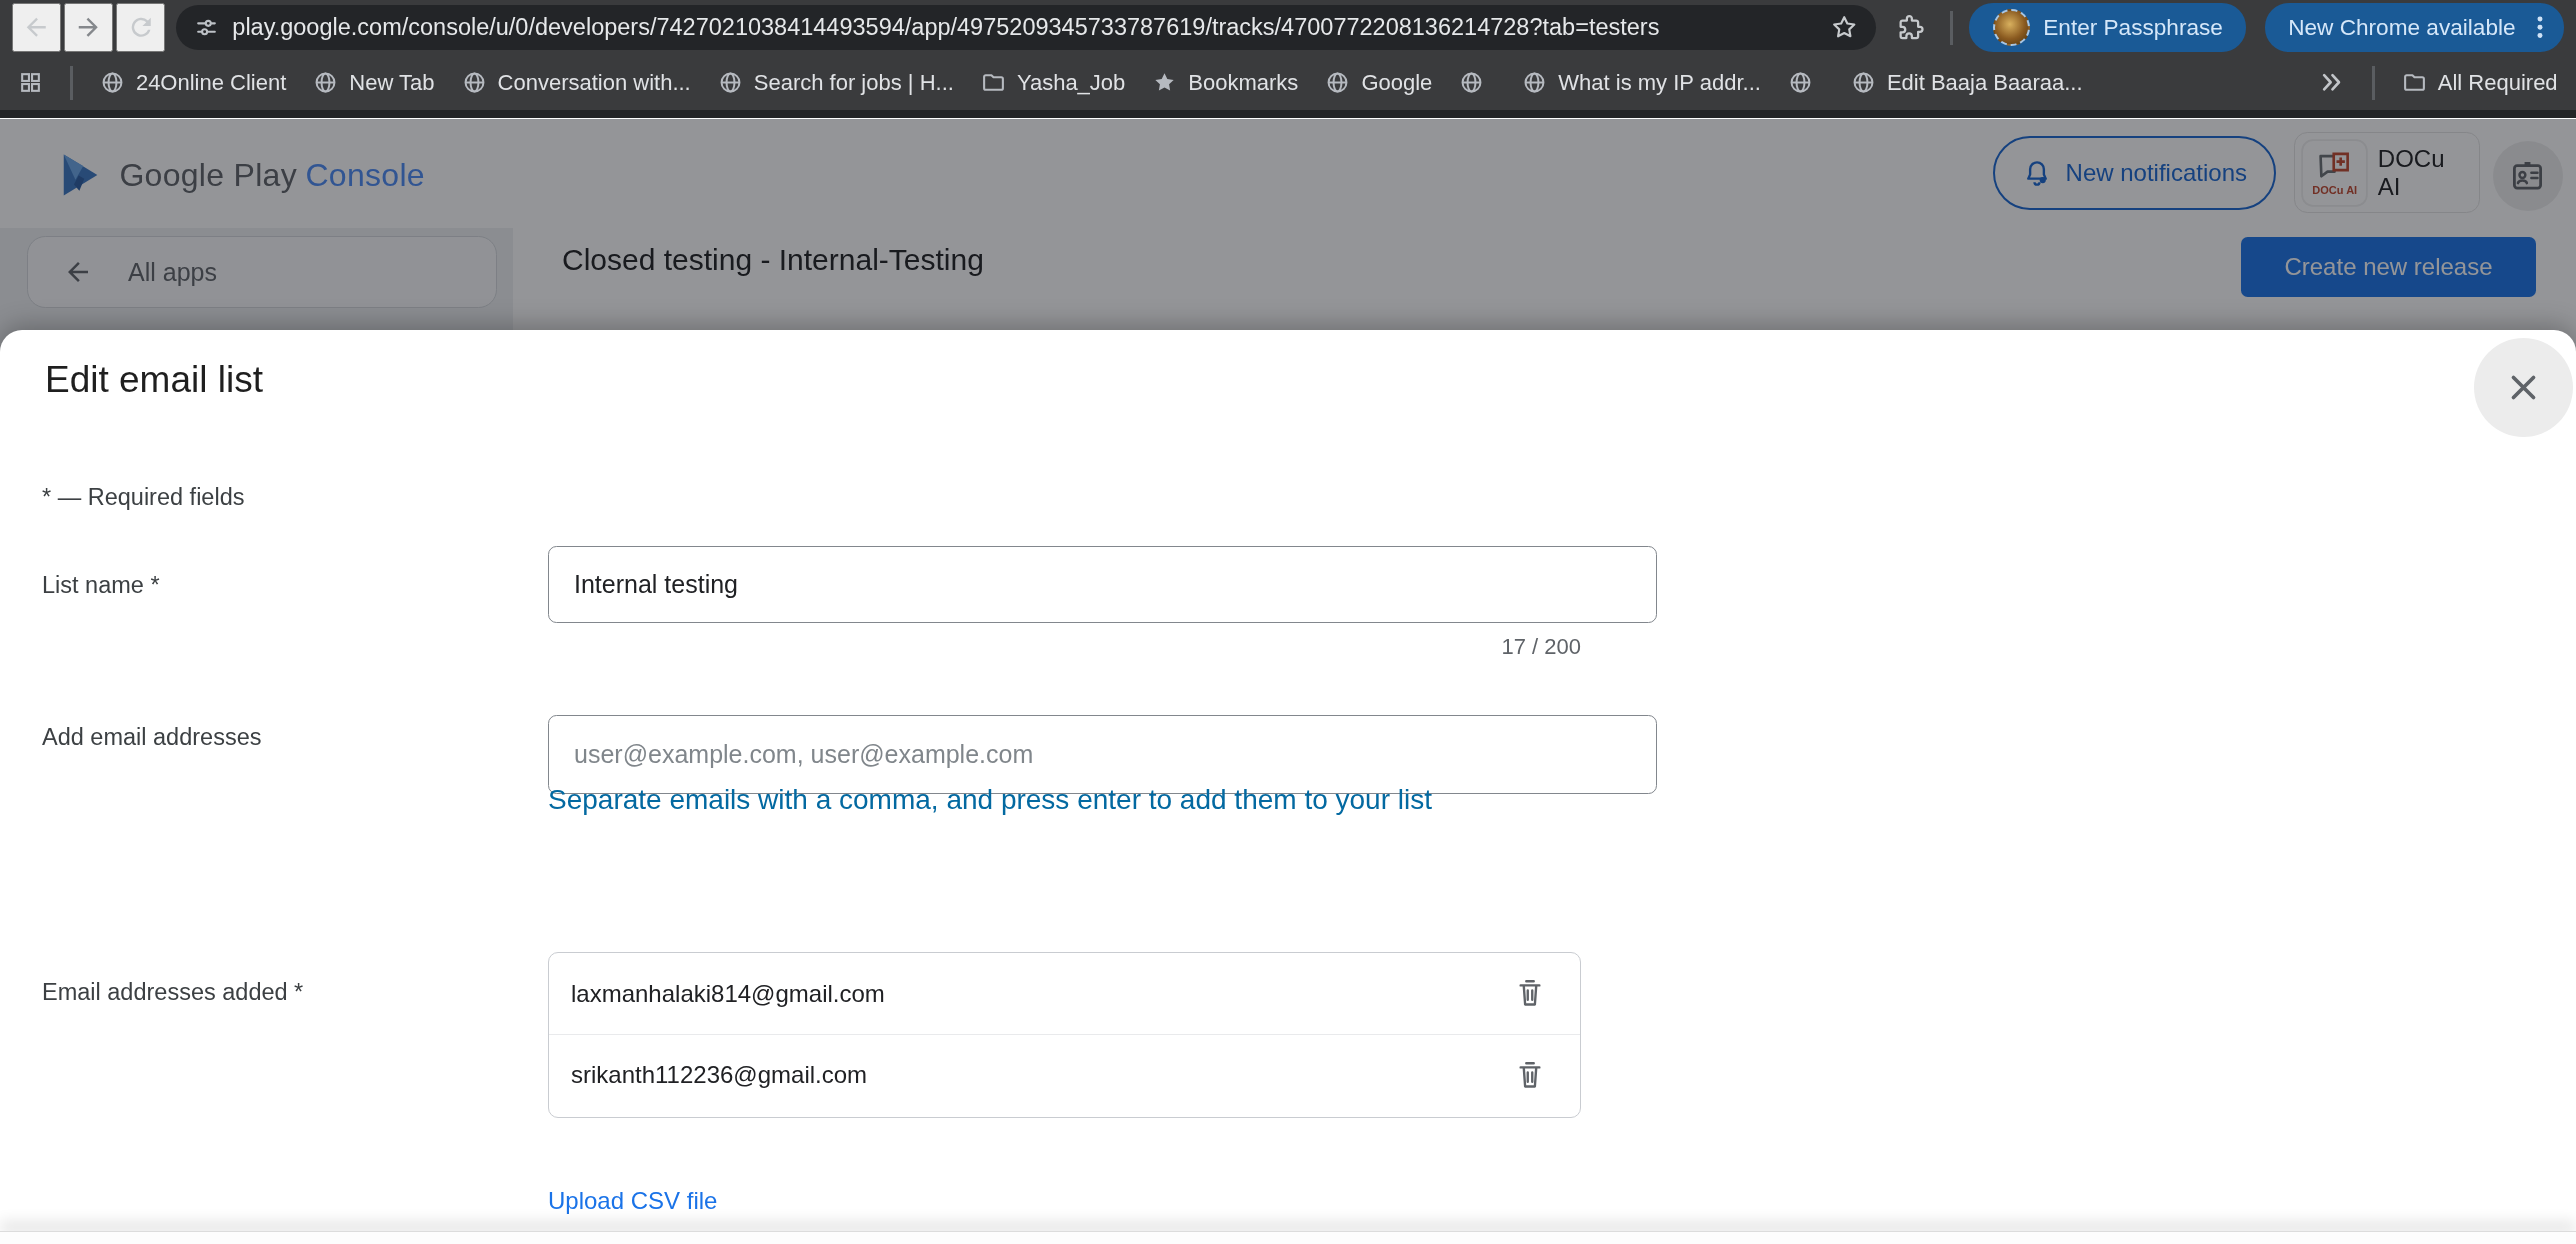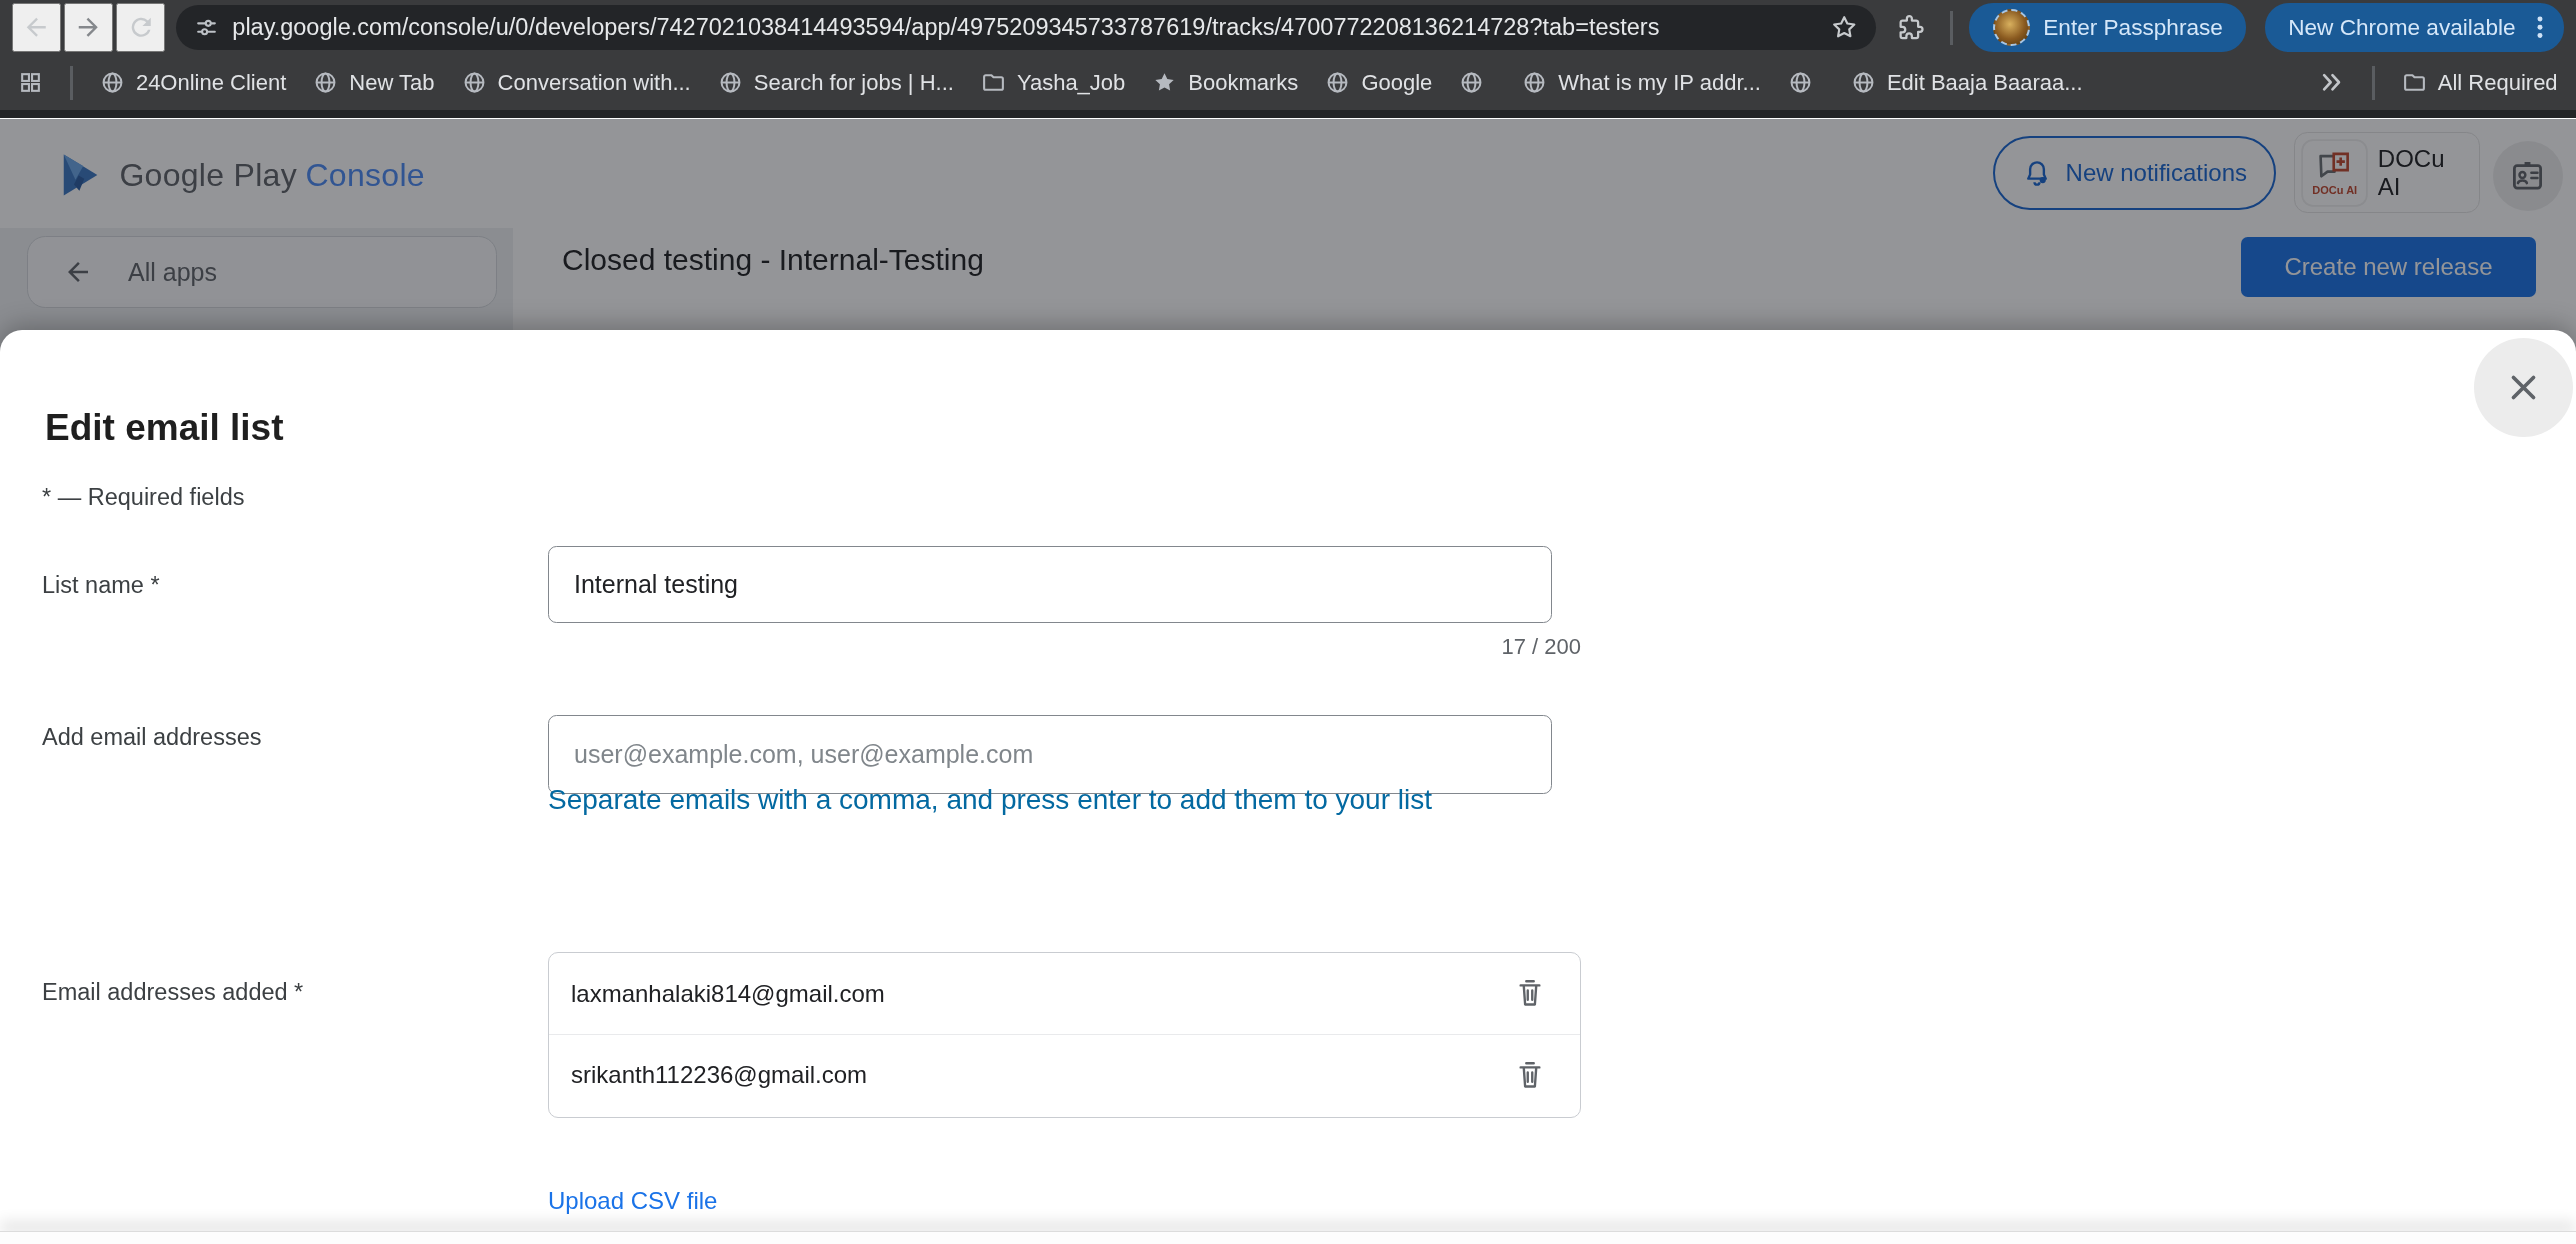--- a/index.html
+++ b/index.html
@@ -51,27 +51,27 @@
   .band-lower { position:absolute; left:0; top:109px; width:2576px; height:159px; background:#fff; }
   .sidebar-strip { position:absolute; left:0; top:0; width:513px; height:159px; background:#eef0f3; }
   .allapps { position:absolute; left:27px; top:8.4px; width:470px; height:72px; border:1.7px solid #d5d8dc; border-radius:18.4px; background:#f9fafb; display:flex; align-items:center; gap:35px; padding:0 35px; color:#5f6368; font-size:25px; }
   .allapps svg { width:30px; height:30px; color:#5f6368; }
   .page-heading { position:absolute; left:562px; top:15px; font-size:30px; font-weight:500; color:#202124; }
   .create-btn { position:absolute; left:2241px; top:9.2px; width:295px; height:60px; background:var(--accent_blue,#1a73e8); color:#fff; border:none; border-radius:6.7px; font-size:24px; font-family:"Liberation Sans",sans-serif; display:flex; align-items:center; justify-content:center; }
   .scrim { position:absolute; inset:0; background:rgba(18,21,26,0.45); }
 
   
   .modal { position:absolute; left:0; top:330px; width:2576px; height:914px; background:var(--modal_bg,#fff); border-radius:22px 22px 0 0; box-shadow:0 -5px 25px rgba(0,0,0,.25); }
-  .m-title { position:absolute; left:45px; top:28.5px; font-size:37px; font-weight:700; color:#1f1f1f;margin-top:48px; }
+  .m-title { position:absolute; left:45px; top:28.5px; font-size:37px; font-weight:400; color:#1f1f1f; }
   .m-close { position:absolute; top:8.4px; right:3.4px; width:99px; height:99px; border-radius:50%; background:#ececec; border:none; display:flex; align-items:center; justify-content:center; }
   .m-close svg { width:37px; height:37px; color:#5f6368; }
   .m-req { position:absolute; left:42px; top:154px; font-size:23.5px; color:#3c4043; }
   .f-label { position:absolute; left:42px; font-size:23.5px; color:#3c4043; }
   .lbl-1 { top:242px; } .lbl-2 { top:394px; } .lbl-3 { top:649px; }
-  .text-inp { position:absolute; left:548px; width:1004px; border:1.7px solid #82878d; border-radius:8.4px; font-size:25px; font-family:"Liberation Sans",sans-serif; color:#202124; padding:0 25px; background:#fff; outline:none; }
+  .text-inp { position:absolute; left:548px; width:1109px; border:1.7px solid #82878d; border-radius:8.4px; font-size:25px; font-family:"Liberation Sans",sans-serif; color:#202124; padding:0 25px; background:#fff; outline:none; }
   .inp-1 { top:216px; height:77px; }
   .inp-2 { top:385px; height:79px; }
   .text-inp::placeholder { color:#80868b; }
   .counter { position:absolute; left:548px; top:304px; width:1033px; text-align:right; font-size:22px; color:#5f6368; }
   .helper { position:absolute; left:548px; top:454px; font-size:28px; color:#0369a1; }
   .csv-link { position:absolute; left:548px; top:857px; font-size:24px; color:var(--accent_blue,#1a73e8); font-weight:500; text-decoration:none; }
   .email-box { position:absolute; left:548px; top:622px; width:1033px; height:166px; border:1.7px solid #c9ccd1; border-radius:10px; overflow:hidden; background:#fff; }
   .email-row { height:81px; display:flex; align-items:center; padding:0 28.5px 0 22px; }
   .email-row + .email-row { border-top:1.7px solid #e9eaec; }
   .email-text { flex:1; font-size:24px; color:#202124; }

